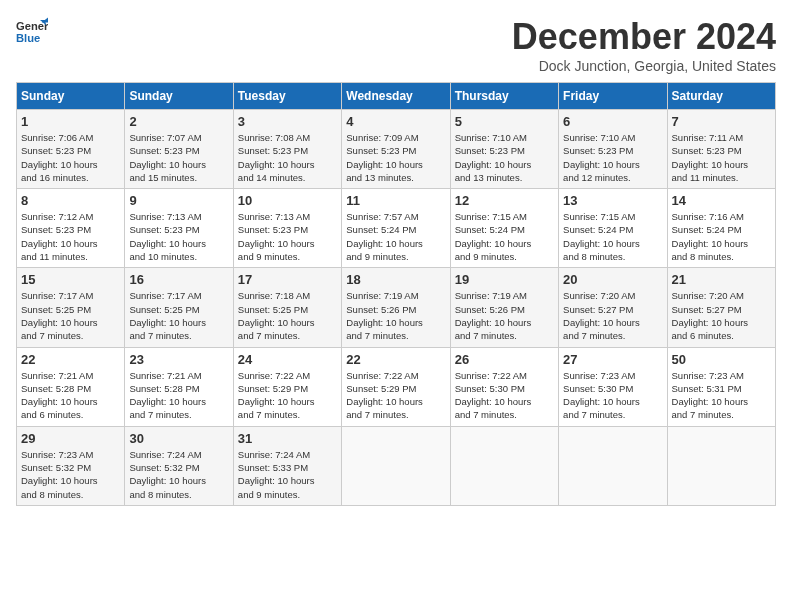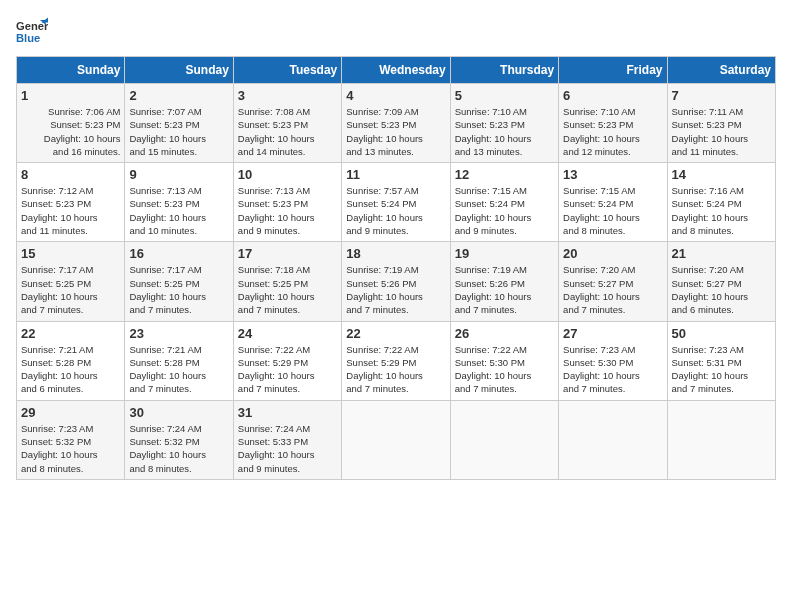--- a/index.html
+++ b/index.html
@@ -39,21 +39,21 @@
     }
     .calendar {
       width: 100%;
       border-collapse: collapse;
       font-size: 10px;
     }
     .calendar th {
       background: #1a6bb5;
       color: #fff;
       padding: 6px 4px;
-      text-align: right;
+      text-align: left;
       font-size: 12px;
       font-weight: bold;
       border: 1px solid #ccc;
     }
     .calendar td {
       vertical-align: top;
       padding: 4px;
       border: 1px solid #ccc;
       width: 108px;
       min-height: 80px;
@@ -85,41 +85,45 @@
 <body>
 
 <div class="header-area">
   <div class="logo">
     <svg class="logo-icon" viewBox="0 0 40 40">
       <text x="0" y="18" font-size="14" font-weight="bold" fill="#333" font-family="Arial">General</text>
       <text x="0" y="33" font-size="14" font-weight="bold" fill="#1a6bb5" font-family="Arial">Blue</text>
       <polygon points="30,5 38,12 36,5" fill="#1a6bb5"></polygon>
       <polygon points="32,8 40,8 40,2" fill="#1a6bb5"></polygon>
     </svg>
+  </div>
+  <div class="title-area">
+    <div class="cal-title">December 2024</div>
+    <div class="cal-subtitle">Dock Junction, Georgia, United States</div>
   </div>
 </div>
 
 <table class="calendar">
   <thead>
     <tr>
 
     <th>Sunday</th>
         <th>Sunday</th>
         <th>Tuesday</th>
         <th>Wednesday</th>
         <th>Thursday</th>
         <th>Friday</th>
         <th>Saturday</th>
       </tr>
   </thead>
   <tbody id="calendar-body">
   <tr>
         <td>
           <span class="day-number">1</span>
-          <div class="day-info" style="white-space: pre-line; text-align: right;">Sunrise: 7:06 AM
+          <div class="day-info" style="white-space: pre-line;">Sunrise: 7:06 AM
 Sunset: 5:23 PM
 Daylight: 10 hours
 and 16 minutes.</div>
         </td>
         <td>
           <span class="day-number">2</span>
           <div class="day-info" style="white-space: pre-line;">Sunrise: 7:07 AM
 Sunset: 5:23 PM
 Daylight: 10 hours
 and 15 minutes.</div>

